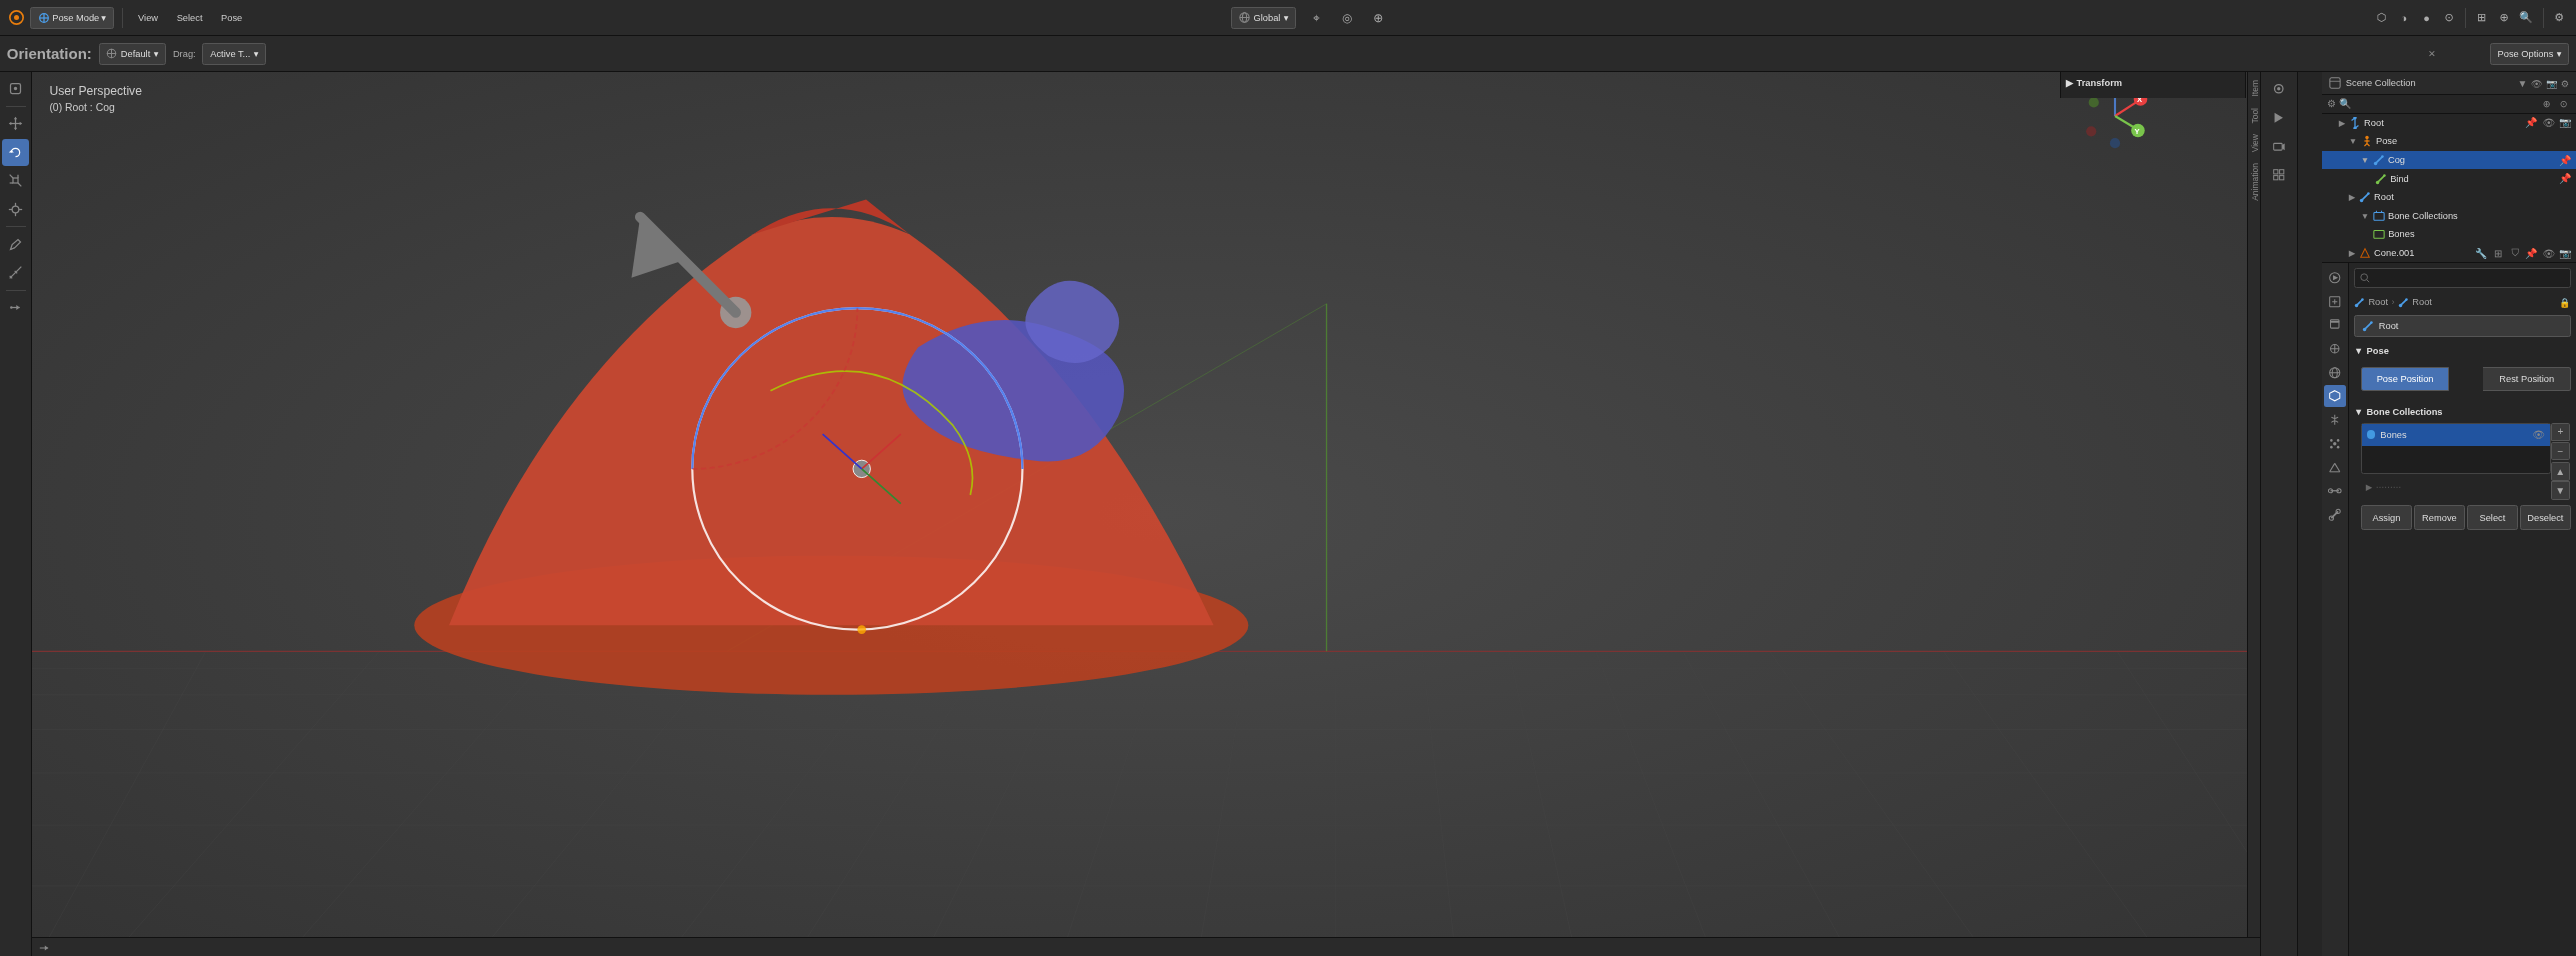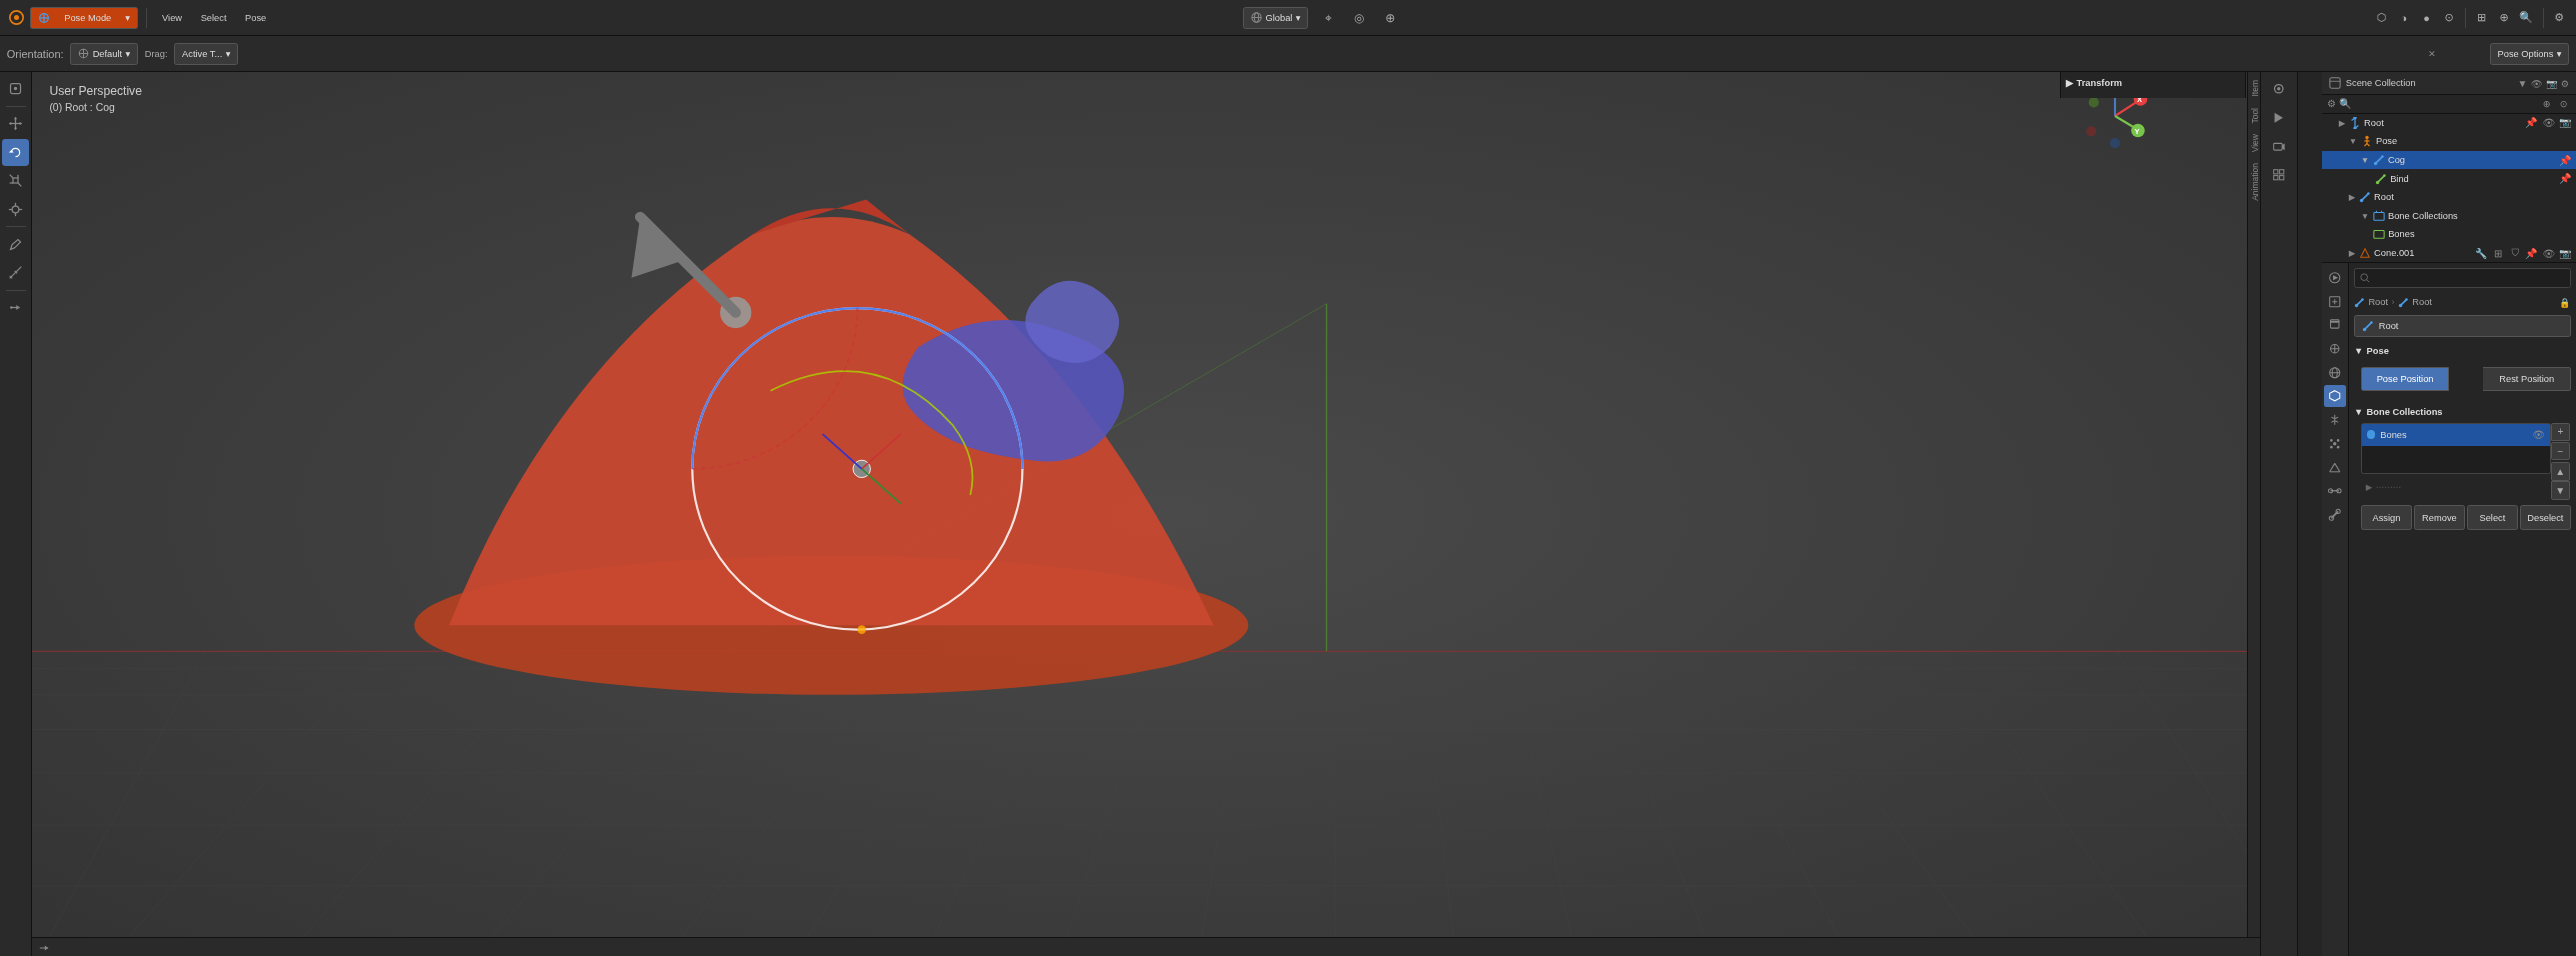--- a/index.html
+++ b/index.html
@@ -31,26 +31,26 @@
       height: 18.6px;
       display: flex;
       align-items: center;
       justify-content: center;
       color: #ccc;
       font-size: 12px;
     }
     .mode-dropdown {
       display: flex;
       align-items: center;
-      background: #c2410c;
+      background: #404040;
       border: 0.8px solid #555;
       border-radius: 2.5px;
       padding: 1.7px 6.8px;
       height: 22px;
-      gap: 14px;
+      gap: 2px;
       color: #ddd;
       cursor: pointer;
     }
     .top-bar-sep {
       width: 0.8px;
       height: 20px;
       background: #444;
       margin: 0 3.4px;
     }
     .top-bar-btn {
@@ -98,21 +98,21 @@
     .second-bar {
       display: flex;
       align-items: center;
       background: #2a2a2a;
       height: 36px;
       padding: 0 6.8px;
       gap: 6.8px;
       border-bottom: 0.8px solid #111;
       flex-shrink: 0;
     }
-    .orientation-label { color: #aaa; font-size: 11px; }
+    .orientation-label { color: #aaa; font-size: 15px; font-weight: bold; }
     .orientation-dropdown {
       display: flex;
       align-items: center;
       background: #3a3a3a;
       border: 0.8px solid #555;
       border-radius: 2.5px;
       padding: 1.7px 6.8px;
       height: 22px;
       gap: 3.4px;
       color: #ddd;

